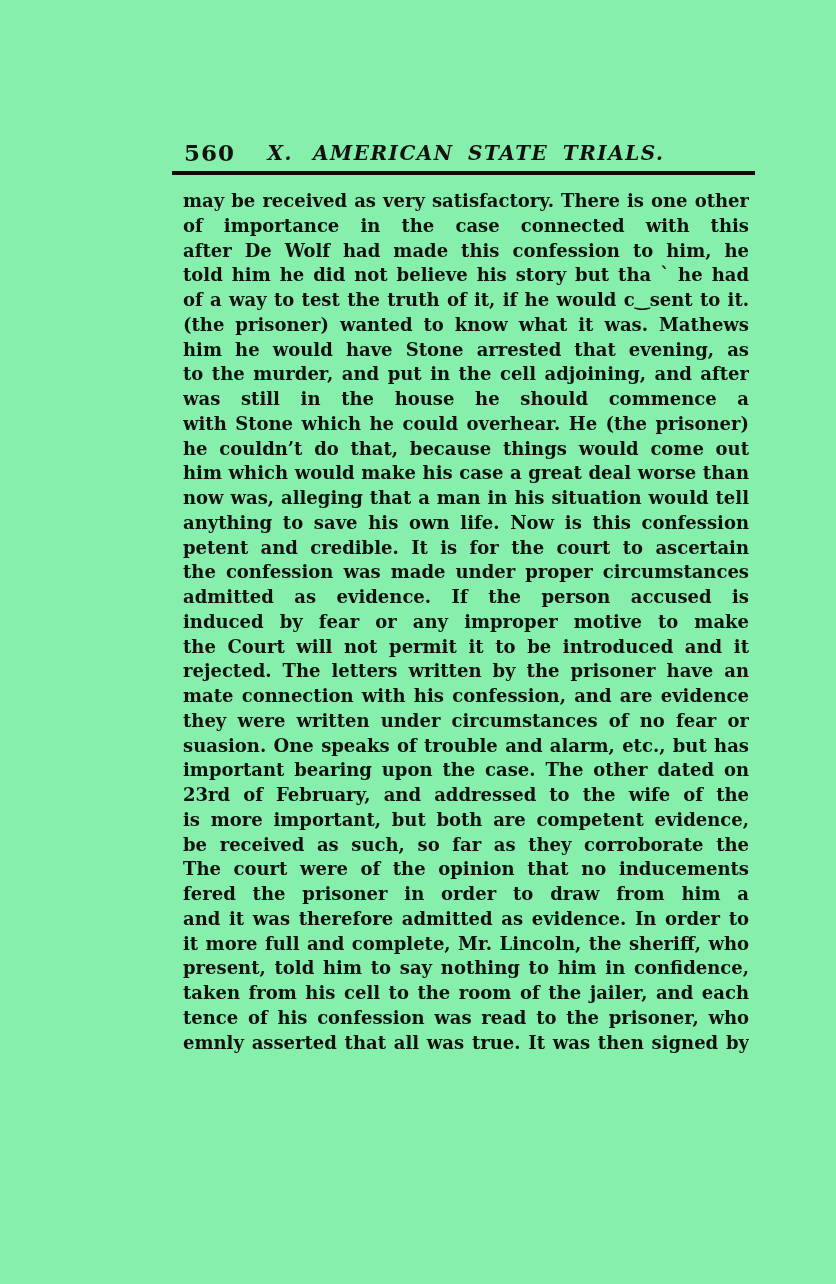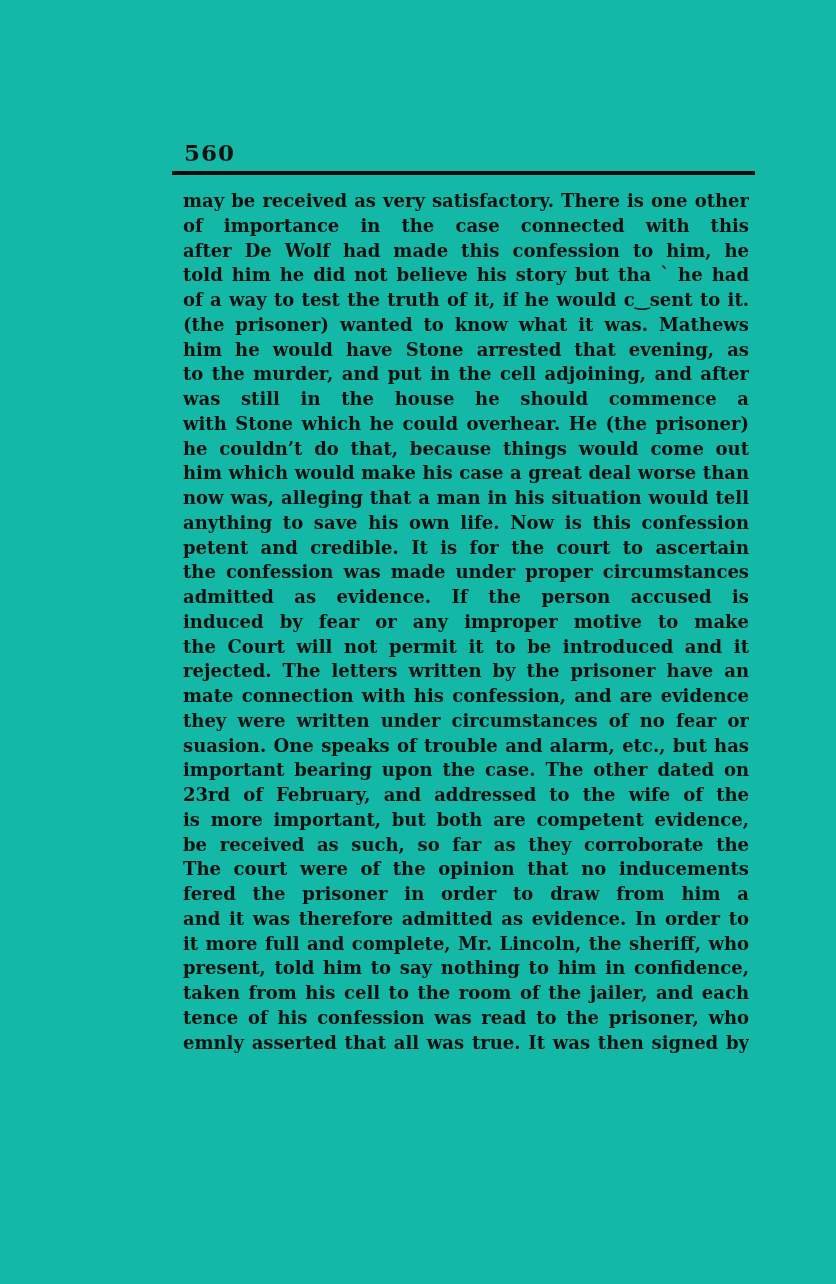--- a/index.html
+++ b/index.html
@@ -4,21 +4,21 @@
 <style>
   html, body {
     margin: 0;
     padding: 0;
     background: #ffffff;
   }
   .sheet {
     position: relative;
     width: 836px;
     height: 1284px;
-    background: #14b8a6;
+    background: #86efac;
     overflow: hidden;
     font-family: "DejaVu Serif", "Liberation Serif", "DejaVu Sans", serif;
     color: #141210;
   }
   .textblock {
     position: absolute;
     left: 183px;
     top: 138px;
     width: 566px;
   }
@@ -70,20 +70,23 @@
   }
 </style>
 </head>
 <body>
 
 <div class="sheet">
   <div class="textblock">
 
     <div class="running-header">
       <span class="page-number">560</span>
+      <div class="running-title">
+        <span class="volume">X.</span><span>AMERICAN STATE TRIALS.</span>
+      </div>
     </div>
 
     <div class="header-rule"></div>
 
     <div class="body-text">
 
     <div class="line">may be received as very satisfactory. There is one other fact</div>
         <div class="line">of importance in the case connected with this confession and</div>
         <div class="line">after De Wolf had made this confession to him, he (Mathews)</div>
         <div class="line">told him he did not believe his story but tha ` he had thought</div>

